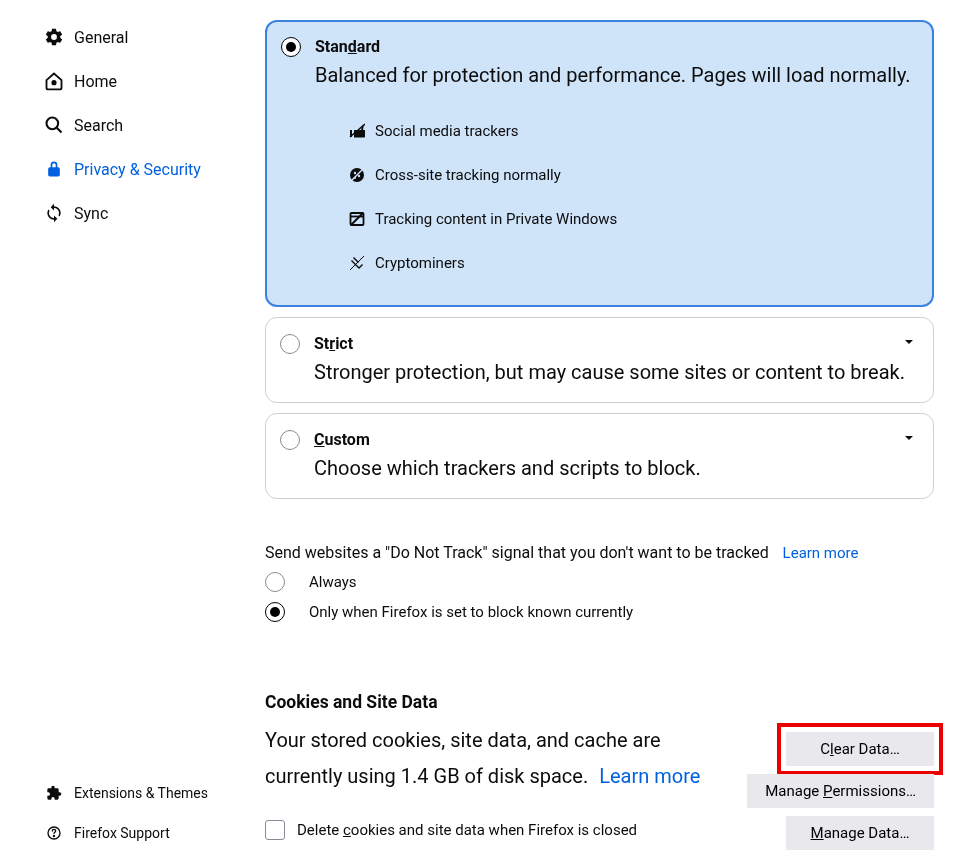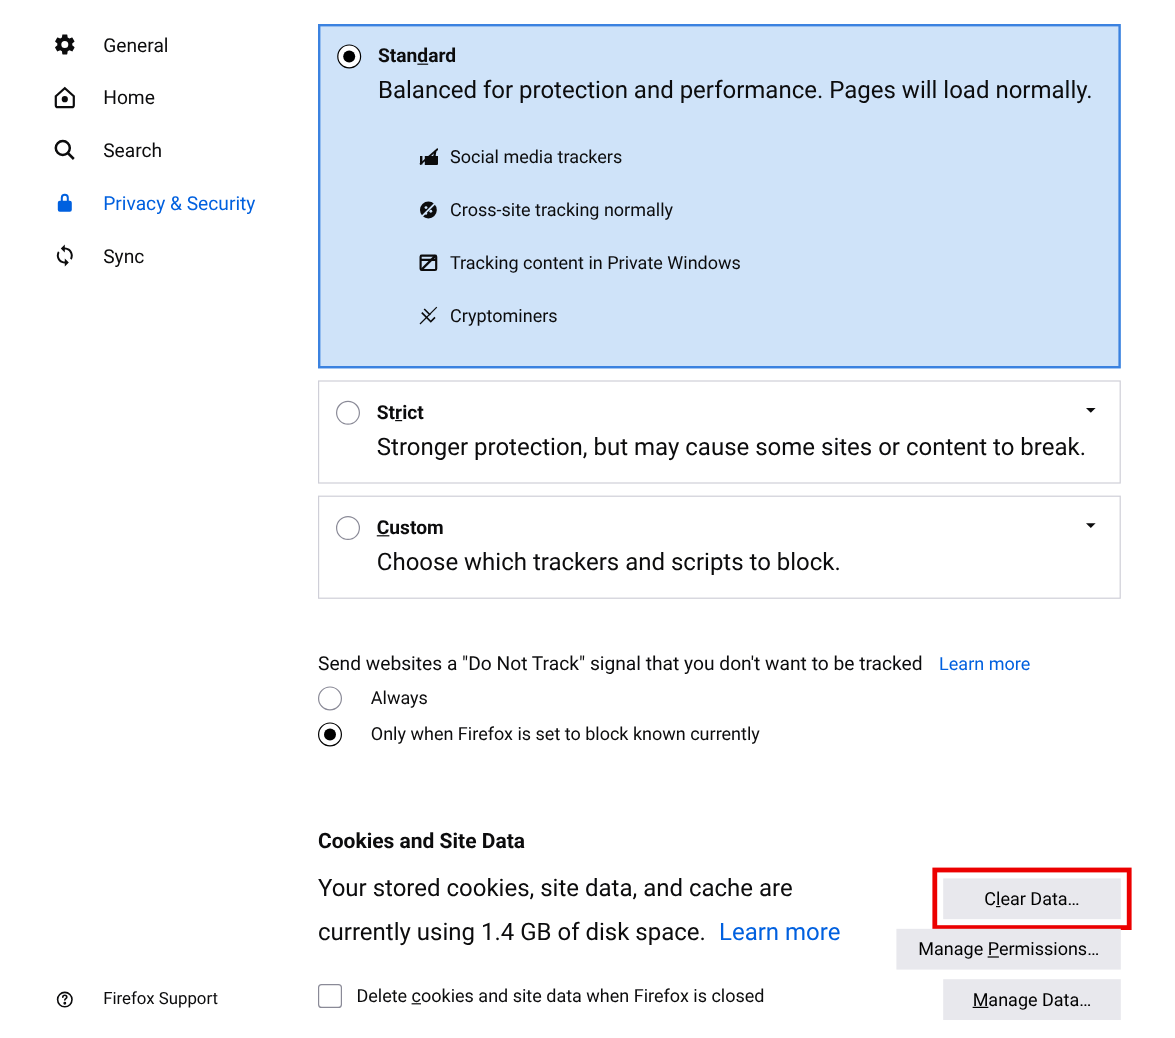--- a/index.html
+++ b/index.html
@@ -23,21 +23,21 @@
       flex-direction: column;
     }
     .sidebar-top {
       flex: 1;
     }
     .sidebar-item {
       display: flex;
       align-items: center;
       padding: 12px 0px 12px 44px;
       cursor: pointer;
-      gap: 22px;
+      gap: 10px;
     }
     .sidebar-item.active {
       color: #0060df;
     }
     .sidebar-item .icon {
       width: 20px;
       height: 20px;
       display: flex;
       align-items: center;
       justify-content: center;
@@ -54,21 +54,21 @@
     .sidebar-bottom .sidebar-item-label {
       font-size: 14px;
     }
     .main {
       flex: 1;
       padding: 20px 45px 0 10px;
       overflow: hidden;
     }
     .protection-card {
       border: 1px solid #cfcfd8;
-      border-radius: 0;
+      border-radius: 12px;
       margin-bottom: 10px;
       position: relative;
     }
     .protection-card.selected {
       background: #cfe3f9;
       border: 2px solid #3b82e0;
     }
     .protection-card-header {
       display: flex;
       align-items: flex-start;
@@ -248,20 +248,28 @@
     <div class="sidebar-item">
       <span class="icon">
         <svg viewBox="0 0 24 24" width="20" height="20" fill="currentColor">
             <path d="M12 4V1L8 5l4 4V6c3.31 0 6 2.69 6 6 0 1.01-.25 1.97-.7 2.8l1.46 1.46A7.93 7.93 0 0020 12c0-4.42-3.58-8-8-8zm0 14c-3.31 0-6-2.69-6-6 0-1.01.25-1.97.7-2.8L5.24 7.74A7.93 7.93 0 004 12c0 4.42 3.58 8 8 8v3l4-4-4-4v3z"></path>
           </svg>
       </span>
       <span class="sidebar-item-label">Sync</span>
     </div>
   </div>
   <div class="sidebar-bottom">
+    <div class="sidebar-item">
+      <span class="icon">
+        <svg viewBox="0 0 24 24" width="16" height="16" fill="currentColor">
+            <path d="M20.5 11H19V7c0-1.1-.9-2-2-2h-4V3.5a2.5 2.5 0 00-5 0V5H4c-1.1 0-2 .9-2 2v4h1.5a2.5 2.5 0 010 5H2v4c0 1.1.9 2 2 2h4v-1.5a2.5 2.5 0 015 0V22h4c1.1 0 2-.9 2-2v-4h1.5a2.5 2.5 0 000-5z"></path>
+          </svg>
+      </span>
+      <span class="sidebar-item-label">Extensions &amp; Themes</span>
+    </div>
     <div class="sidebar-item">
       <span class="icon">
         <svg viewBox="0 0 24 24" width="16" height="16" fill="none" stroke="currentColor" stroke-width="2">
             <circle cx="12" cy="12" r="9"></circle>
             <path d="M9.5 9a2.5 2.5 0 115 0c0 1.5-2.5 2-2.5 3.5" stroke-linecap="round"></path>
             <circle cx="12" cy="16.5" r="0.8" fill="currentColor"></circle>
           </svg>
       </span>
       <span class="sidebar-item-label">Firefox Support</span>
     </div>

